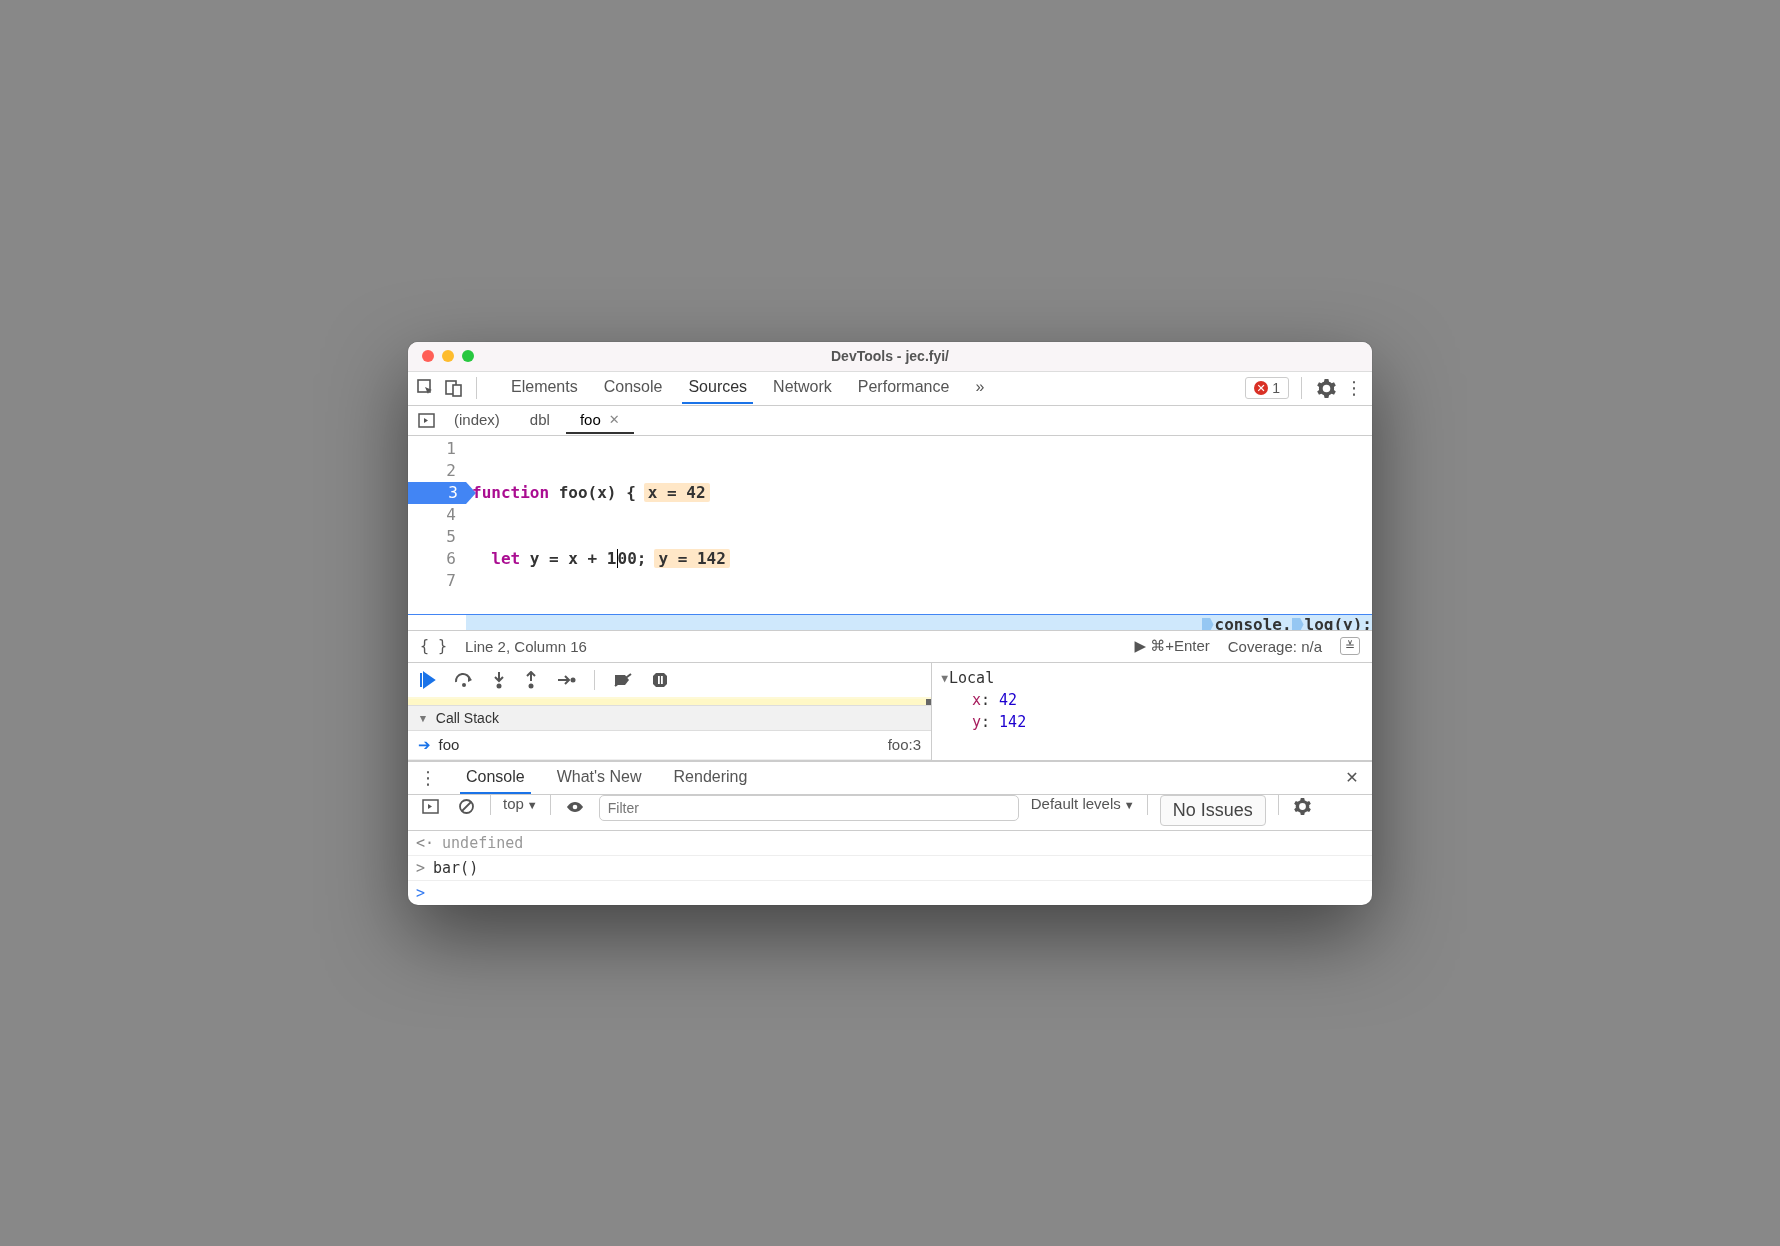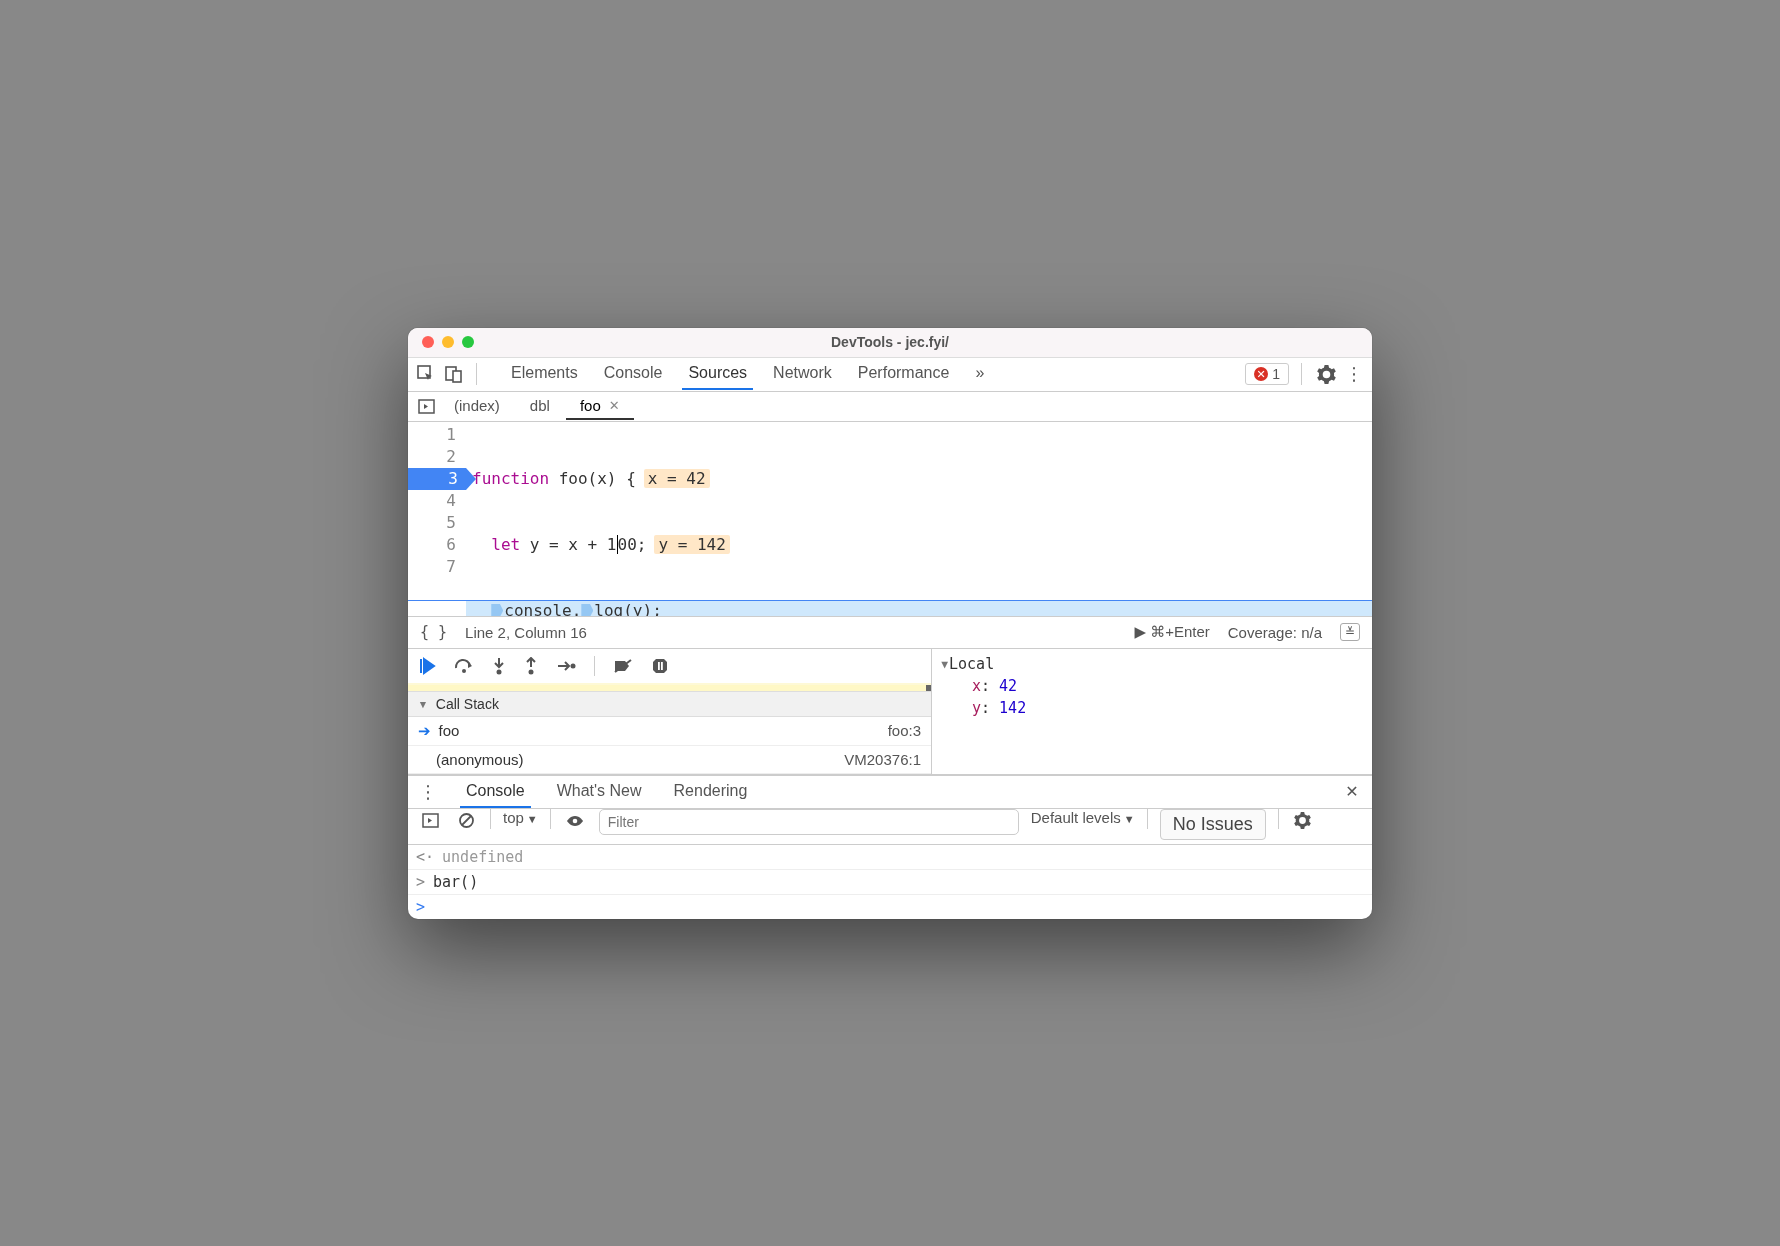--- a/index.html
+++ b/index.html
@@ -38,21 +38,21 @@
   .err-dot{width:14px;height:14px;border-radius:50%;background:#d93025;color:#fff;font-size:11px;display:flex;align-items:center;justify-content:center;}
   
   .filetabs{display:flex;align-items:center;height:30px;border-bottom:1px solid #ccc;padding:0 6px;font-size:15px;color:#555; gap:2px;}
   .ftab{display:flex;align-items:center;gap:8px;padding:4px 14px;border-bottom:2px solid transparent;}
   .ftab.active{color:#000;border-bottom-color:#333;}
   .fclose{color:#888;font-size:13px;}
   
   .codewrap{display:flex;height:195px;overflow:hidden;border-bottom:1px solid #ccc;font-family:Menlo,Consolas,monospace;font-size:16px;line-height:22px;}
   .gutter{width:58px;text-align:right;color:#888;padding:2px 10px 2px 0;background:#fff;}
   .code{flex:1;padding:2px 0;white-space:pre;position:relative;}
-  .codeline{padding-left:6px;position:relative;}
+  .codeline{padding-left:6px;position:relative;font-weight:bold;}
   .paused-line{background:#cfe8fc;}
   .gutter .paused-num{background:#4285f4;color:#fff;padding-right:8px;margin-right:-10px;position:relative;}
   .gutter .paused-num::after{content:"";position:absolute;right:-10px;top:0;bottom:0;border-left:10px solid #4285f4;border-top:11px solid transparent;border-bottom:11px solid transparent;}
   .kw{color:#aa0d91;}
   .hint{background:#ffe7c7;color:#333;padding:0 4px;margin-left:8px;border-radius:2px;}
   .stepmark{display:inline-block;width:12px;height:14px;background:#95c7f3;clip-path:polygon(0 0,70% 0,100% 50%,70% 100%,0 100%);margin-right:1px;position:relative;top:2px;}
   .paused-full{position:absolute;left:-58px;right:-9999px;top:0;bottom:0;border-top:1px solid #4285f4;border-bottom:1px solid #4285f4;pointer-events:none;}
   
   .status{height:32px;border-bottom:1px solid #ccc;display:flex;align-items:center;padding:0 12px;font-size:15px;color:#555;gap:18px;}
   
@@ -160,21 +160,21 @@
       <div>2</div>
       <div class="paused-num">3</div>
       <div>4</div>
       <div>5</div>
       <div>6</div>
       <div>7</div>
     </div>
     <div class="code">
       <div class="codeline"><span class="kw">function</span><span> foo(x) {</span><span class="hint">x = 42</span></div>
       <div class="codeline"><span>  </span><span class="kw">let</span><span> y = x + 1</span><span style="border-left:1px solid #000">00;</span><span class="hint">y = 142</span></div>
-      <div class="codeline paused-line" style="position:relative;"><span class="paused-full"></span>  <span class="stepmark"></span><span>console.</span><span class="stepmark"></span><span>log(y);</span></div>
+      <div class="codeline paused-line" style="position:relative;text-align:right;"><span class="paused-full"></span>  <span class="stepmark"></span><span>console.</span><span class="stepmark"></span><span>log(y);</span></div>
       
       <div class="codeline"></div>
       
       
     </div>
   </div>
 
   <div class="status">
     <span style="font-family:Menlo,monospace">{ }</span>
     <span>Line 2, Column 16</span>
@@ -235,25 +235,20 @@
       <div class="pausebar"></div>
       <div class="section-head">
           <span class="tri">▼</span>
           <span>Call Stack</span>
         </div>
       <div class="stackrow">
         <span style="color:#1a73e8;margin-right:8px">➔</span>
         <span>foo</span>
         <span class="loc">foo:3</span>
       </div>
-      <div class="stackrow">
-        <span style="width:18px"></span>
-        <span>(anonymous)</span>
-        <span class="loc">VM20376:1</span>
-      </div>
     </div>
     <div class="dbgright">
       <div class="scope-body">
         <div><span class="tri">▼</span><span>Local</span></div>
         <div style="padding-left:32px"><span class="prop">x</span>: <span class="val-num">42</span></div>
         <div style="padding-left:32px"><span class="prop">y</span>: <span class="val-num">142</span></div>
       </div>
     </div>
   </div>
 

